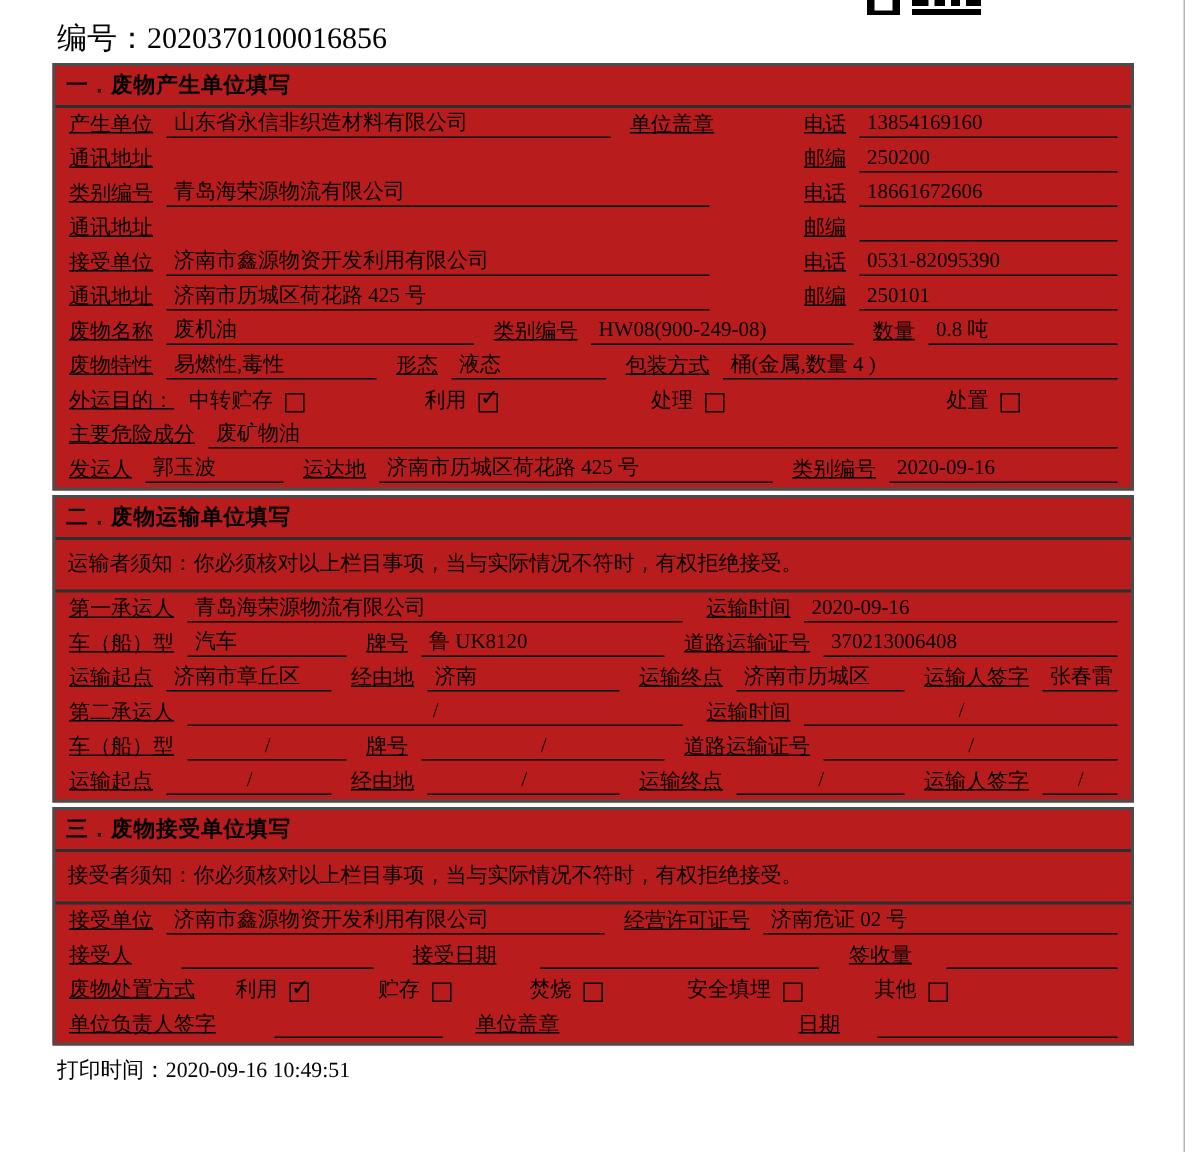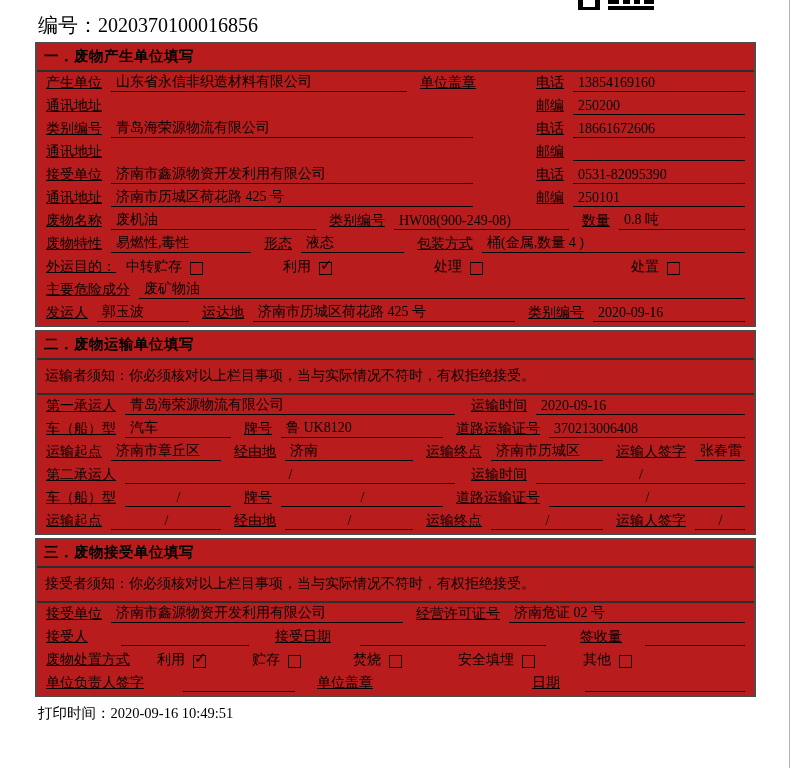--- a/index.html
+++ b/index.html
@@ -261,21 +261,21 @@
     <span class="val" style="width:292px">济南市鑫源物资开发利用有限公司</span>
     <span class="lbl ml">经营许可证号</span>
     <span class="val flex1">济南危证 02 号</span>
   </div>
 
   <div class="row">
     <span class="lbl">接受人</span>
     <span class="val" style="width:128px;margin-left:24px"></span>
     <span class="lbl" style="margin-left:26px">接受日期</span>
     <span class="val" style="width:186px;margin-left:20px"></span>
-    <span class="lbl" style="margin-left:34px">签收量</span>
+    <span class="lbl" style="margin-left:20px">签收量</span>
     <span class="val flex1" style="margin-left:14px"></span>
   </div>
 
   <div class="row">
     <span class="lbl">废物处置方式</span>
     <span class="cb-item" style="margin-left:18px">
       <span>利用</span>
       <span class="cb">
           <span class="mark">✓</span>
         </span>

